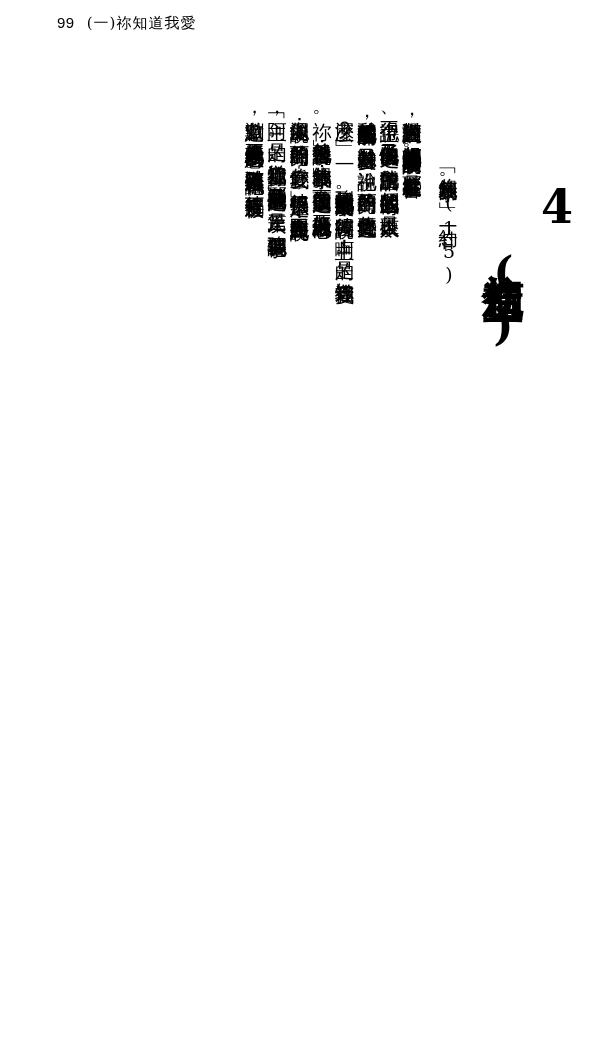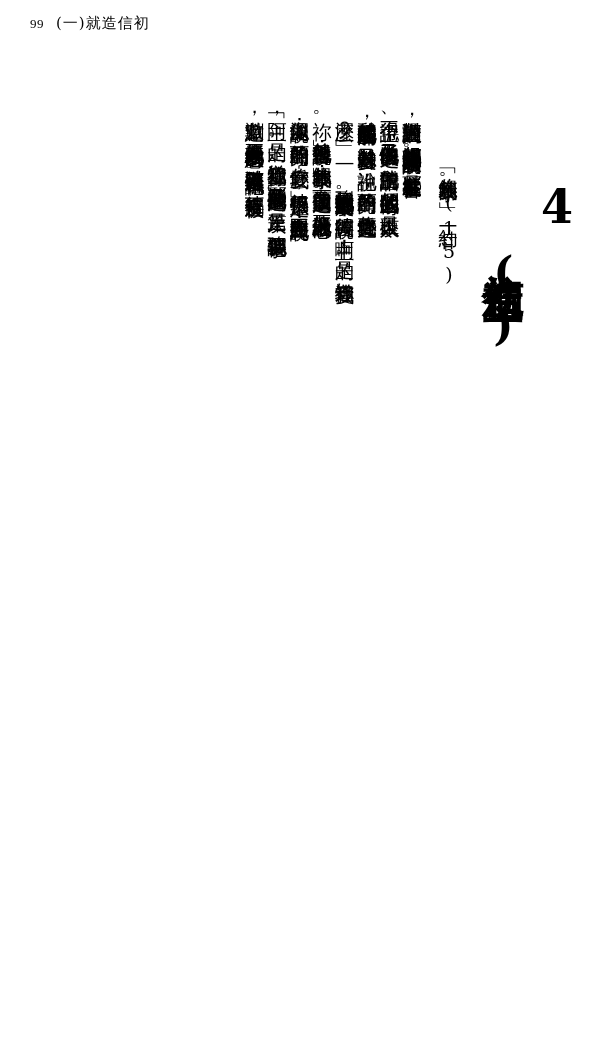--- a/index.html
+++ b/index.html
@@ -21,22 +21,23 @@
     position: absolute;
     top: 14px;
     left: 30px;
     display: flex;
     align-items: baseline;
     gap: 12px;
     font-size: 15px;
     letter-spacing: 0.5px;
   }
   .running-head .page-number {
-    font-family: Liberation Serif, serif;
-    font-size: 13px;
+    font-family: Liberation Sans, sans-serif;
+    font-size: 15px;
+    margin-left: 27px;
   }
   .running-head .head-title {
     font-size: 15px;
     letter-spacing: 1px;
   }
 
   
   .page-body {
     position: absolute;
     top: 58px;
@@ -100,21 +101,21 @@
     margin-right: 1.5px;
     height: 100%;
     max-height: 952px;
   }
 </style>
 </head>
 <body>
 
 <div class="running-head">
   <span class="page-number">99</span>
-  <span class="head-title">(一)就造信初</span>
+  <span class="head-title">(一)祢知道我愛</span>
 </div>
 
 <div class="page-body">
 
   <div class="chapter-number">4</div>
 
   <div class="vcol chapter-title">初信造就(一)</div>
 
   <div class="vcol scripture">「你餵養我的小羊。」(約廿一15)</div>
 

